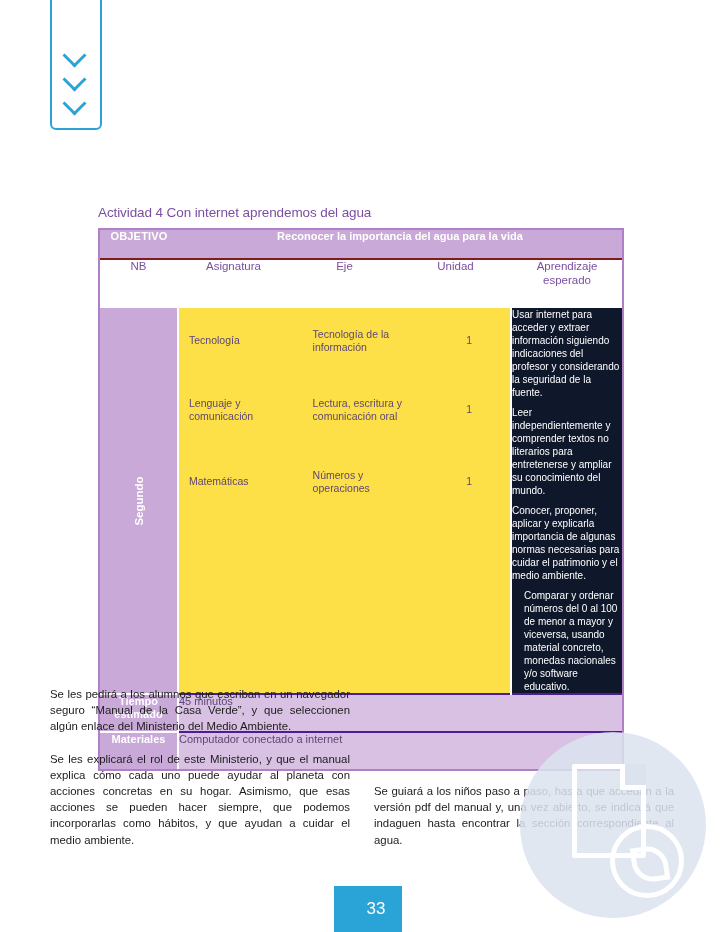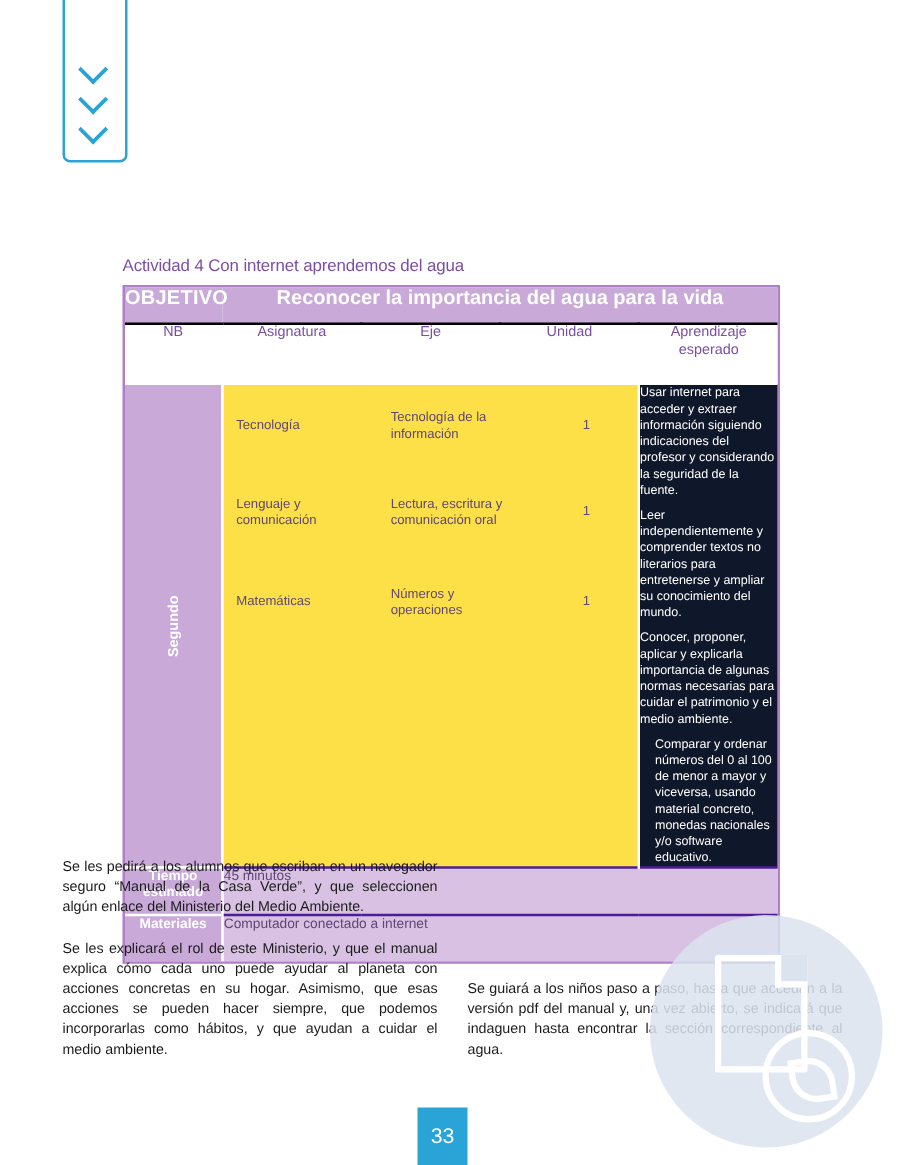--- a/index.html
+++ b/index.html
@@ -78,24 +78,24 @@
   }
   table.plan td, table.plan th {
     vertical-align: top;
     padding: 0;
   }
 
   .row-objetivo td {
     background: #c9a9d8;
     color: #ffffff;
     font-weight: bold;
-    font-size: 16px;
+    font-size: 11px;
     height: 28px;
     vertical-align: middle;
-    border-bottom: 2px solid #000000;
+    border-bottom: 2px solid #7f1d1d;
   }
   .cell-objetivo-label {
     text-align: center;
     width: 78px;
     letter-spacing: 0.2px;
   }
   .cell-objetivo-text {
     text-align: center;
     padding-left: 6px;
   }
@@ -266,28 +266,29 @@
     border-radius: 0 60% 0 60%;
     box-sizing: border-box;
     transform: rotate(-8deg);
   }
 
   
   .page-num {
     position: absolute;
     left: 334px;
     bottom: 0;
-    width: 40px;
+    width: 52px;
     height: 46px;
     background: #2aa3d6;
     color: #ffffff;
     font-size: 17px;
     display: flex;
     align-items: center;
     justify-content: center;
+    padding-left: 16px;
   }
 </style>
 </head>
 <body>
 
 <div class="chevron-box">
   <span class="chev"></span>
   <span class="chev"></span>
   <span class="chev"></span>
 </div>

